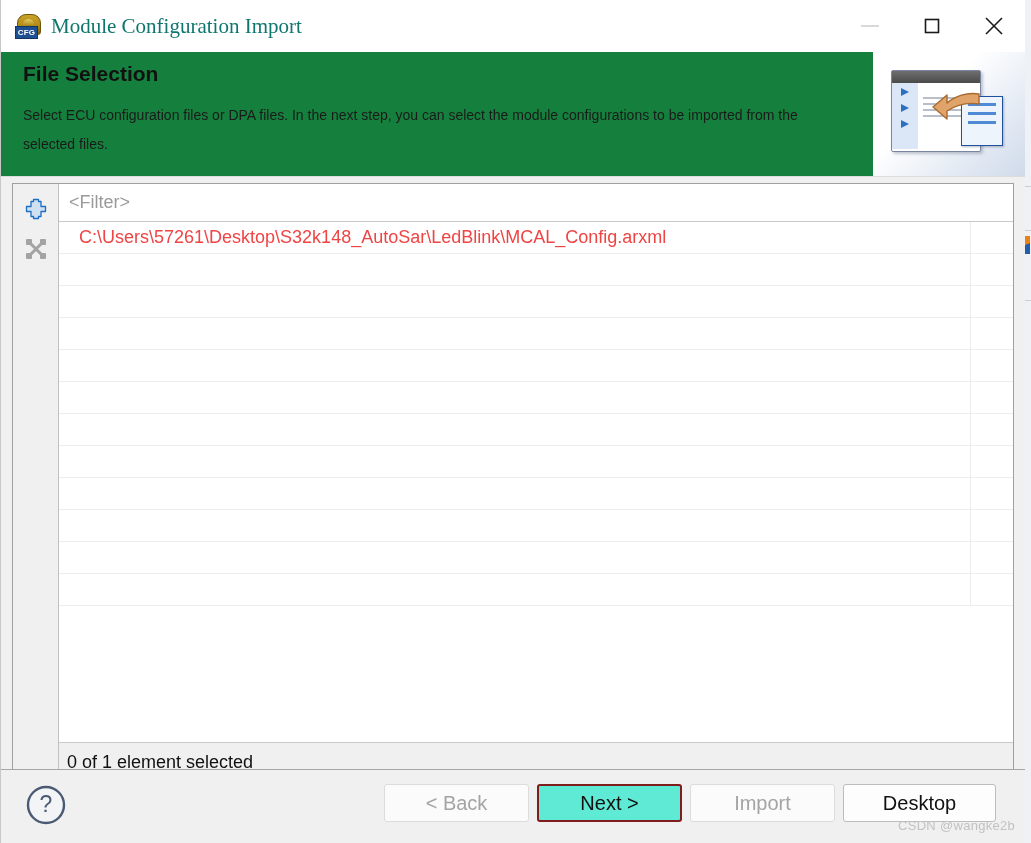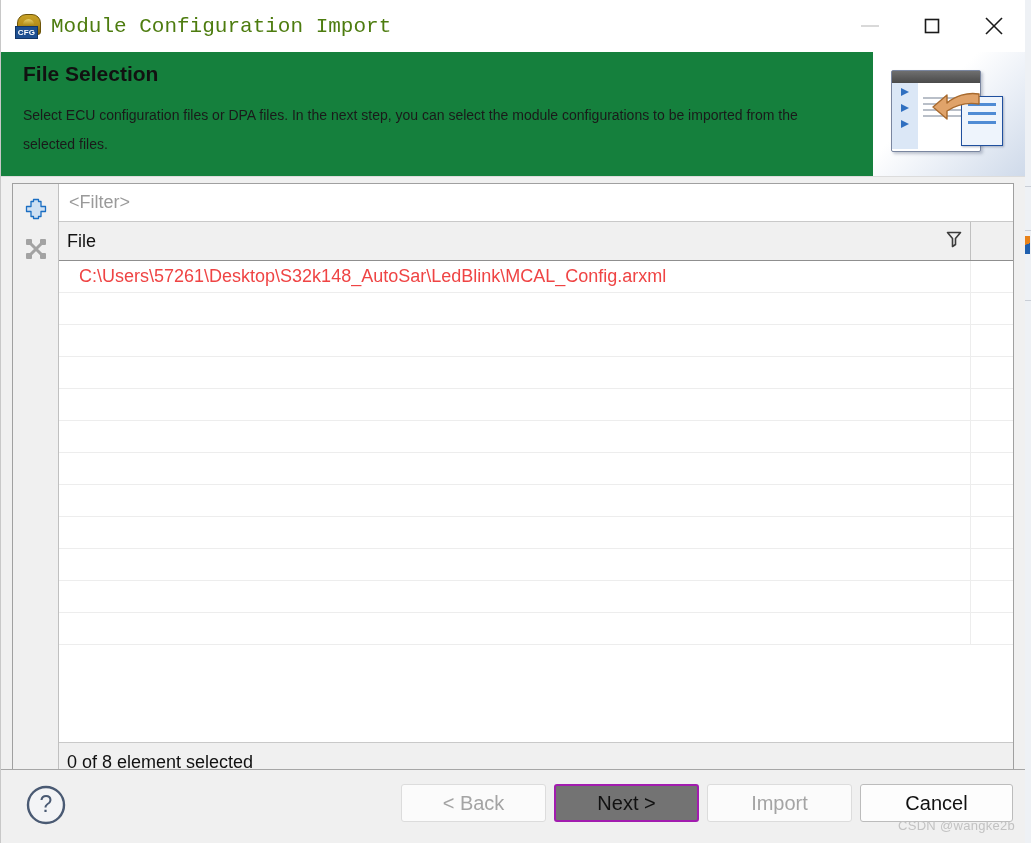--- a/index.html
+++ b/index.html
@@ -48,22 +48,22 @@
     border-radius:6px 6px 0 0;
     background:linear-gradient(180deg,#e8cf6a,#a8840f);
   }
   .title-icon .cfg{
     position:absolute;left:0px;bottom:0px;width:21px;height:11px;
     background:#1d4f91;border:1px solid #123566;
     color:#fff;font-size:8px;line-height:11px;text-align:center;
     font-family:"Liberation Sans",sans-serif;font-weight:bold;letter-spacing:.2px;
   }
   .title-text{
-    font-size:21px;color:#4d7c0f;letter-spacing:0px;
-    font-family:Liberation Mono, monospace;
+    font-size:21px;color:#0f766e;letter-spacing:0px;
+    font-family:Liberation Serif, serif;
   }
   .win-controls{position:absolute;right:0;top:0;height:52px;display:flex;}
   .wc{width:62px;height:52px;display:flex;align-items:center;justify-content:center;}
   .wc svg{display:block;}
 
   
   .header{
     background:#15803d;flex:0 0 125px;position:relative;
     border-bottom:1px solid #dcdcdc;
     padding:8px 0 0 22px;box-sizing:border-box;
@@ -158,30 +158,30 @@
     display:flex;align-items:center;padding-left:8px;box-sizing:border-box;
     font-size:18px;color:#111;font-family:"Liberation Sans",sans-serif;
   }
 
   
   .btnbar{
     flex:0 0 73px;border-top:1px solid #a6a6a6;background:#f0f0f0;
     display:flex;align-items:center;position:relative;
   }
   .help-icon{margin-left:24px;}
-  .btns{position:absolute;left:400px;top:14px;display:flex;gap:8px;}
+  .btns{position:absolute;left:383px;top:14px;display:flex;gap:8px;}
   .btn{
     width:145px;height:38px;border-radius:3px;
     font-size:20px;font-family:"Liberation Sans",sans-serif;
     display:flex;align-items:center;justify-content:center;
     box-sizing:border-box;background:#fdfdfd;border:1px solid #c7c7c7;
     color:#111;cursor:default;
   }
   .btn.disabled{color:#a4a4a4;background:#fbfbfb;border:1px solid #dcdcdc;}
-  .btn.primary{border:2px solid #a21caf;background:#737373;color:#111;}
+  .btn.primary{border:2px solid #7f1d1d;background:#5eead4;color:#111;}
   .btn.cancel{width:153px;border:1px solid #bcbcbc;background:#fdfdfd;}
   .watermark{
     position:absolute;left:898px;top:818px;font-size:13px;color:#c2c2c2;
     font-family:"Liberation Sans",sans-serif;letter-spacing:.3px;
   }
 </style>
 </head>
 <body>
 
 <div class="bg-window">
@@ -283,31 +283,20 @@
           </span>
         </div>
       </div>
 
       <div class="table-col">
 
         <div class="filter-row">
           <input type="text" placeholder="&lt;Filter&gt;" style="">
         </div>
 
-        <div class="col-head">
-          <div class="col-file">
-            <span class="lbl">File</span>
-            <span>
-              <svg width="16" height="18" viewBox="0 0 16 18">
-                <path d="M1.5 2.5 h13 l-5 6 v6 l-3 2 v-8 Z" fill="none" stroke="#3b3b3b" stroke-width="1.6" stroke-linejoin="round"></path>
-              </svg>
-            </span>
-          </div>
-          <div class="col-extra"></div>
-        </div>
 
         <div class="rows">
 
         <div class="row first">
               <div class="cell">C:\Users\57261\Desktop\S32k148_AutoSar\LedBlink\MCAL_Config.arxml</div>
               <div class="cell-extra"></div>
             </div>
             <div class="row">
               <div class="cell"></div>
               <div class="cell-extra"></div>
@@ -347,36 +336,36 @@
             <div class="row">
               <div class="cell"></div>
               <div class="cell-extra"></div>
             </div>
             <div class="row">
               <div class="cell"></div>
               <div class="cell-extra"></div>
             </div>
           </div>
 
-        <div class="status-row">0 of 8 element selected</div>
+        <div class="status-row">0 of 1 element selected</div>
       </div>
     </div>
   </div>
 
   <div class="btnbar">
     <span class="help-icon">
       <svg width="42" height="42" viewBox="0 0 42 42">
         <circle cx="21" cy="21" r="18" fill="#f3f4f6" stroke="#4a5a73" stroke-width="2.4"></circle>
         <text x="21" y="28" text-anchor="middle" font-size="23" font-family="Liberation Sans, sans-serif" fill="#4a5a73">?</text>
       </svg>
     </span>
 
     <div class="btns">
       <div class="btn disabled">&lt; Back</div>
       <div class="btn primary">Next &gt;</div>
       <div class="btn disabled">Import</div>
-      <div class="btn cancel">Cancel</div>
+      <div class="btn cancel">Desktop</div>
     </div>
   </div>
 
 </div>
 
 <div class="watermark">CSDN @wangke2b</div>
 
 </body></html>

